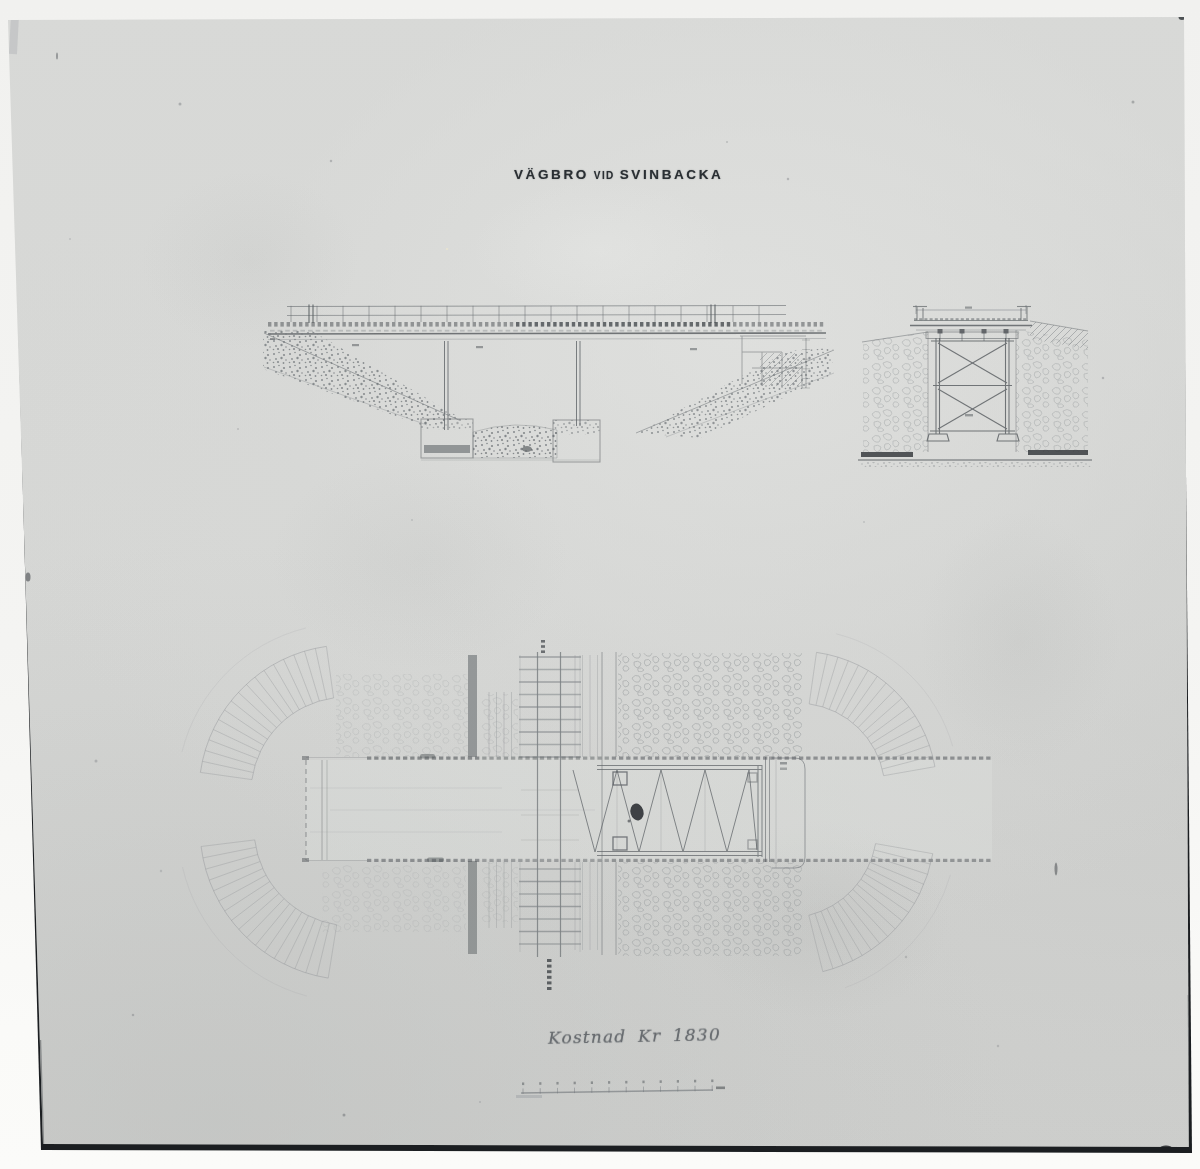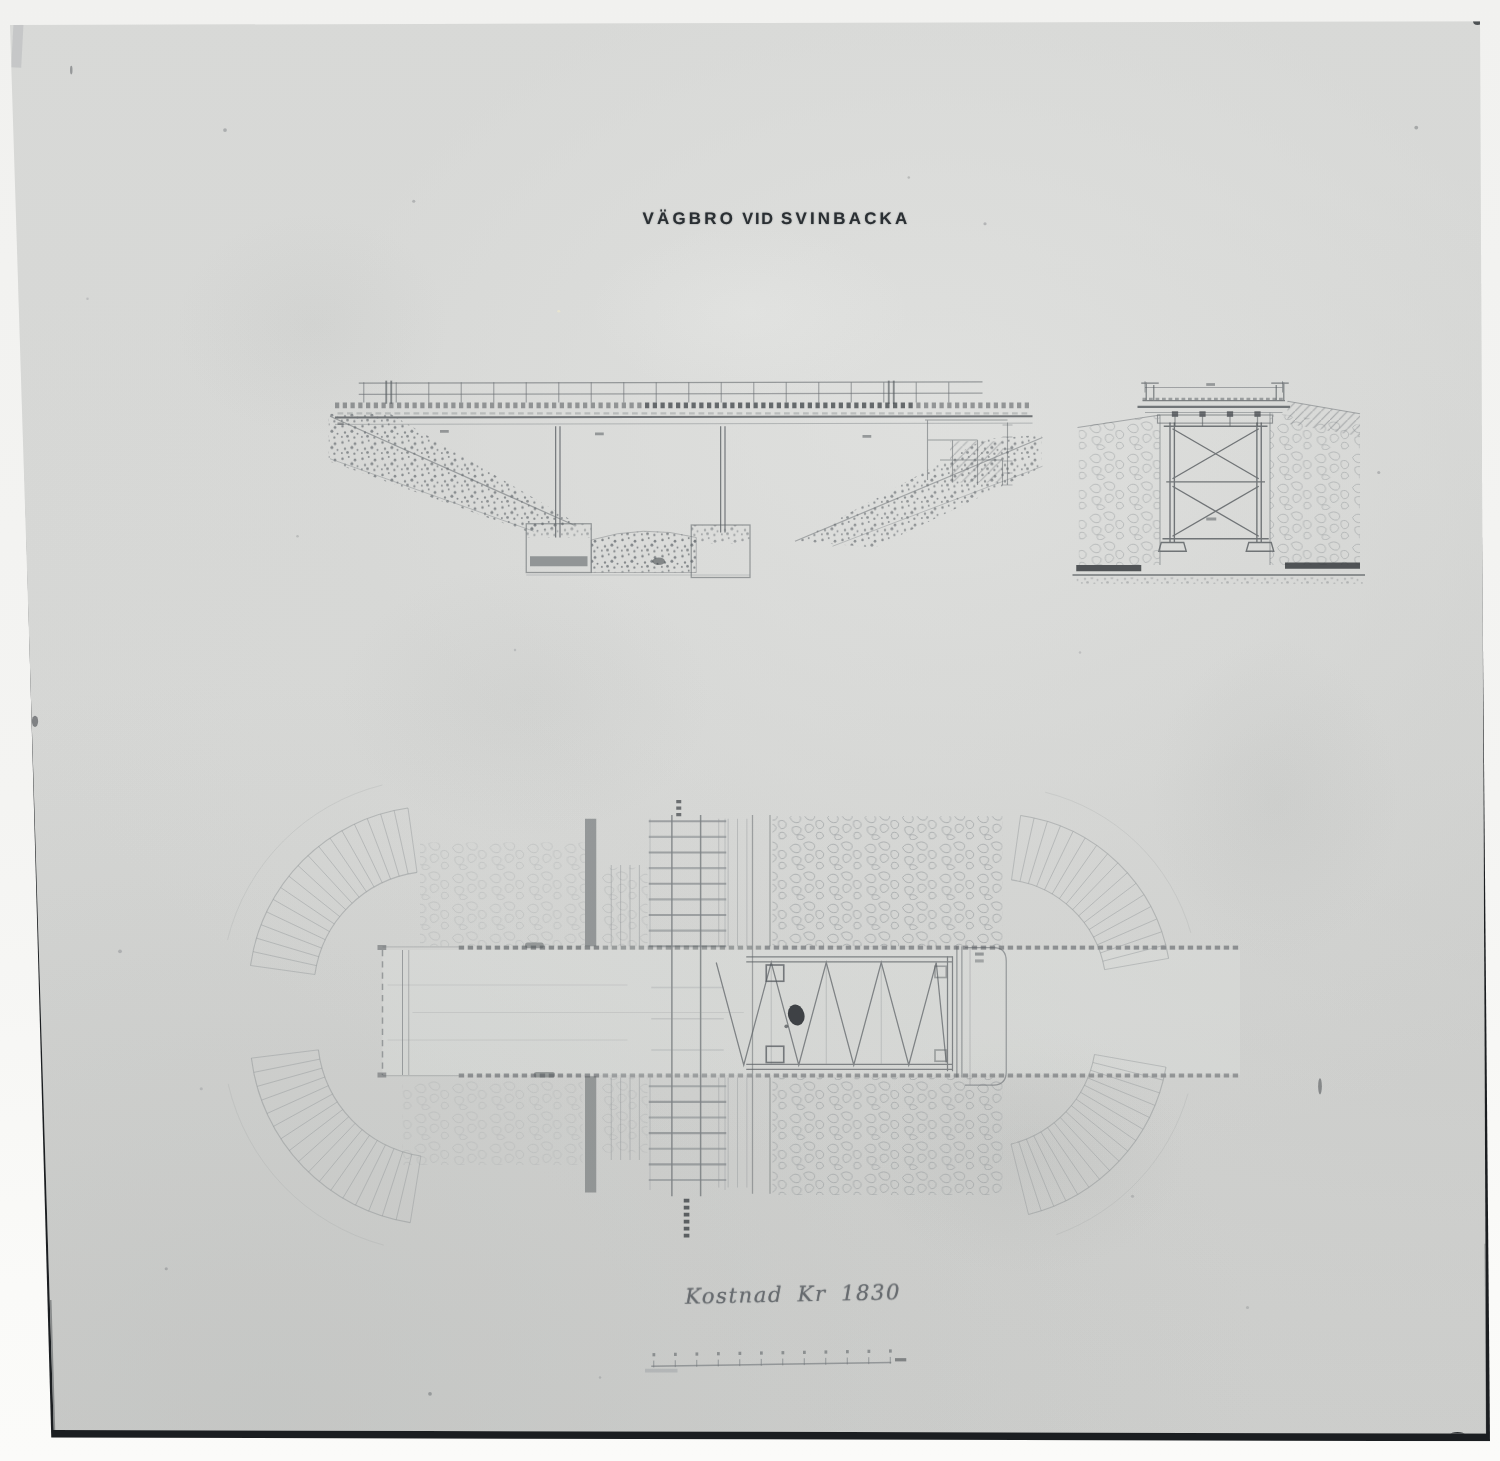--- a/index.html
+++ b/index.html
@@ -13,21 +13,21 @@
          background:
            radial-gradient(90% 70% at 62% 28%, rgba(224,225,223,.85) 0%, rgba(216,217,215,.45) 45%, rgba(213,214,212,0) 75%),
            radial-gradient(120% 90% at 18% 96%, rgba(188,190,188,.5) 0%, rgba(200,201,199,0) 55%),
            radial-gradient(140% 100% at 101% 62%, rgba(196,197,195,.45) 0%, rgba(205,206,204,0) 50%),
            linear-gradient(180deg,#d8d9d7 0%,#d5d6d4 60%,#cdcecc 100%);}
   .blotch{position:absolute;border-radius:50%;pointer-events:none;}
   #dwg{position:absolute;left:0;top:0;filter:blur(0.4px);}
   .title{position:absolute;left:514px;top:167px;white-space:nowrap;
          font-weight:700;color:#2a2f33;font-size:13.5px;letter-spacing:2.6px;
          text-shadow:0 0 1.2px rgba(42,47,51,.55);}
-  .title .small{font-size:13px;letter-spacing:1.4px;margin:0 5px;}
+  .title .small{font-size:10px;letter-spacing:1.4px;margin:0 5px;}
   .inscription{position:absolute;left:548px;top:1026px;white-space:nowrap;
          font-family:"DejaVu Serif",serif;font-style:italic;font-size:17px;
          letter-spacing:1.2px;word-spacing:5px;color:#555a5f;opacity:.85;
          transform:rotate(-1.2deg);filter:blur(.35px);
          text-shadow:0 0 .8px rgba(85,90,95,.7);}
 </style>
 </head>
 <body>
 
 <div class="stage">

